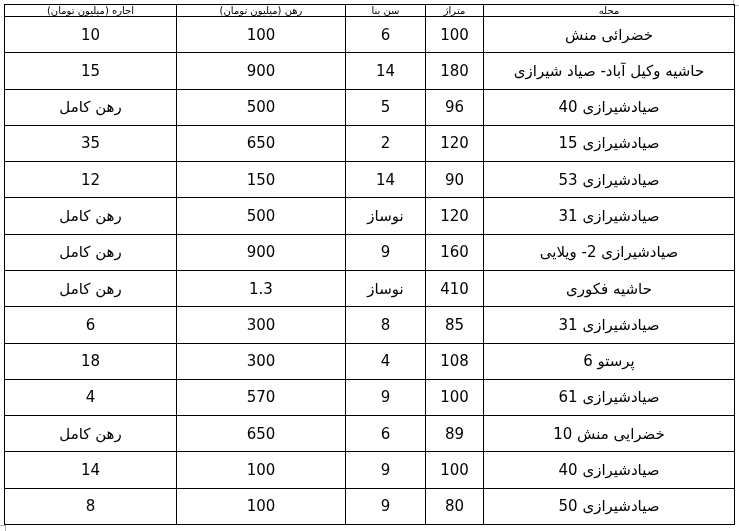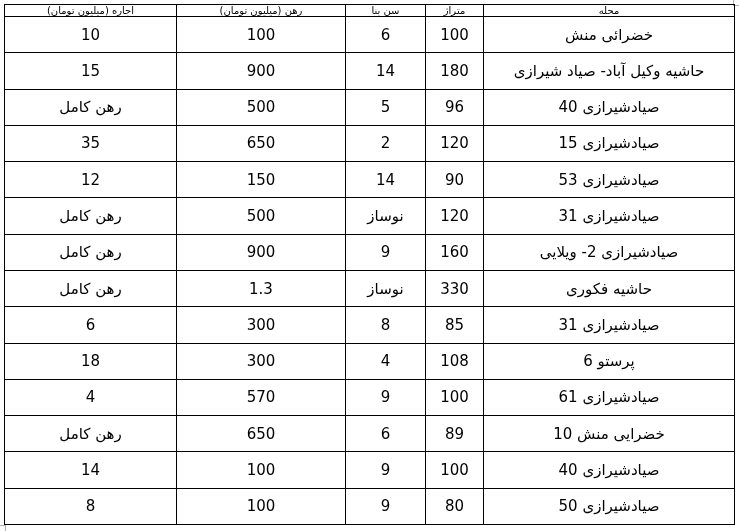--- a/index.html
+++ b/index.html
@@ -97,21 +97,21 @@
       </tr>
       <tr>
         <td>صیادشیرازی 2- ویلایی</td>
         <td>160</td>
         <td>9</td>
         <td>900</td>
         <td>رهن کامل</td>
       </tr>
       <tr>
         <td>حاشیه فکوری</td>
-        <td>330</td>
+        <td>410</td>
         <td>نوساز</td>
         <td>1.3</td>
         <td>رهن کامل</td>
       </tr>
       <tr>
         <td>صیادشیرازی 31</td>
         <td>85</td>
         <td>8</td>
         <td>300</td>
         <td>6</td>

